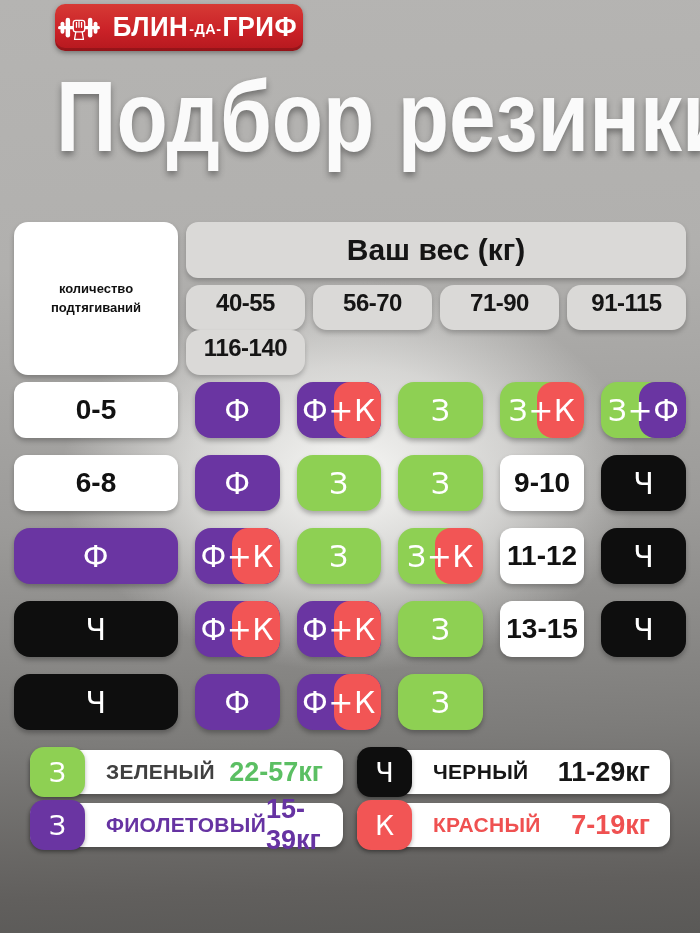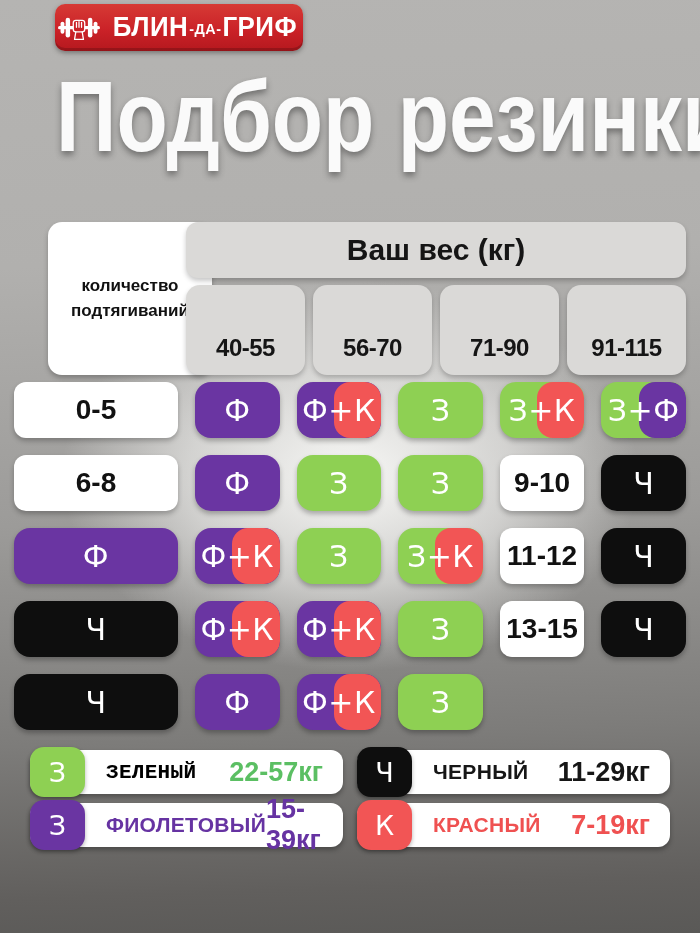--- a/index.html
+++ b/index.html
@@ -25,21 +25,21 @@
     position:absolute;left:0;right:0;top:62px;text-align:center;
     font-size:100px;line-height:1.08;font-weight:bold;color:#fafafa;
     transform:scaleX(0.84);transform-origin:50% 50%;white-space:nowrap;
     text-shadow:0 4px 7px rgba(35,35,35,0.45);
   }
   
   .corner-box{
     position:absolute;left:14px;top:222px;width:164px;height:153px;
     background:#fff;border-radius:14px;box-shadow:0 3px 5px rgba(0,0,0,0.25);
     display:flex;align-items:center;justify-content:center;text-align:center;
-    font-weight:bold;font-size:17px;line-height:1.45;color:#111;padding:0 16px;box-sizing:border-box;margin-left:34px;
+    font-weight:bold;font-size:13px;line-height:1.45;color:#111;padding:0 16px;box-sizing:border-box;
   }
   .weight-header{
     position:absolute;left:186px;top:222px;width:500px;height:56px;
     background:#dad9d7;border-radius:12px;box-shadow:0 3px 5px rgba(0,0,0,0.22);
     display:flex;align-items:center;justify-content:center;
     font-weight:bold;font-size:30px;color:#151515;
   }
   .weight-columns{
     position:absolute;left:186px;top:285px;width:500px;height:90px;
     display:grid;grid-template-columns:repeat(4,1fr);column-gap:8px;
@@ -128,20 +128,23 @@
       </div>
       <div class="weight-box">
         <span>56-70</span>
       </div>
       <div class="weight-box">
         <span>71-90</span>
       </div>
       <div class="weight-box">
         <span>91-115</span>
       </div>
+      <div class="weight-box">
+        <span>116-140</span>
+      </div>
     </div>
 
   <div class="band-grid">
       <div class="row-label">0-5</div>
       <div class="band-cell" style="background: rgb(106, 53, 162);">
         <span class="band-code">Ф</span>
       </div>
       <div class="band-cell" style="background: rgb(106, 53, 162);">
         <div class="band-overlay" style="background: rgb(242, 85, 85);"></div>
         <span class="band-code">Ф+К</span>
@@ -220,21 +223,21 @@
       <div class="band-cell" style="background: rgb(142, 208, 83);">
         <span class="band-code">З</span>
       </div>
     </div>
 
   <div class="legend">
       <div class="legend-pill">
         <div class="legend-square" style="background: rgb(142, 208, 83);">
           <span>З</span>
         </div>
-        <span class="legend-label" style="color: #000000; font-family: Liberation Mono, monospace;">ЗЕЛЕНЫЙ</span>
+        <span class="legend-label" style="color: #404040;">ЗЕЛЕНЫЙ</span>
         <span class="legend-range" style="color: rgb(91, 191, 99);">22-57кг</span>
       </div>
       <div class="legend-pill">
         <div class="legend-square" style="background: rgb(14, 14, 14);">
           <span>Ч</span>
         </div>
         <span class="legend-label" style="color: rgb(22, 22, 22);">ЧЕРНЫЙ</span>
         <span class="legend-range" style="color: rgb(22, 22, 22);">11-29кг</span>
       </div>
       <div class="legend-pill">

